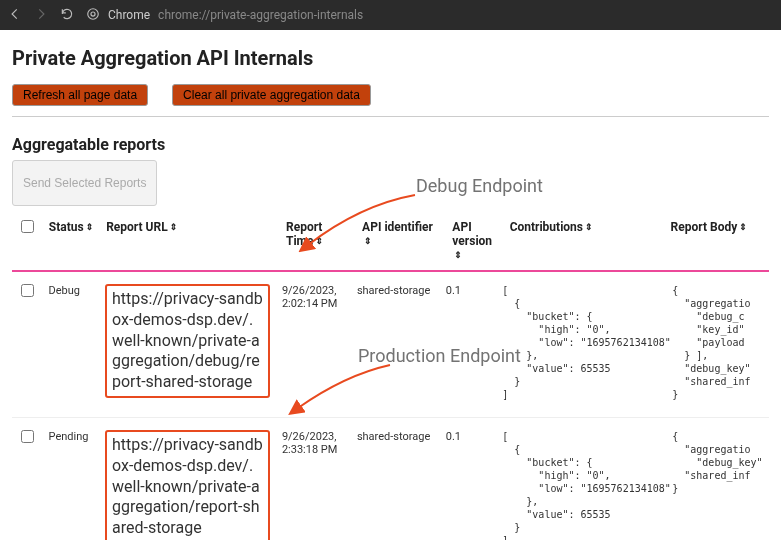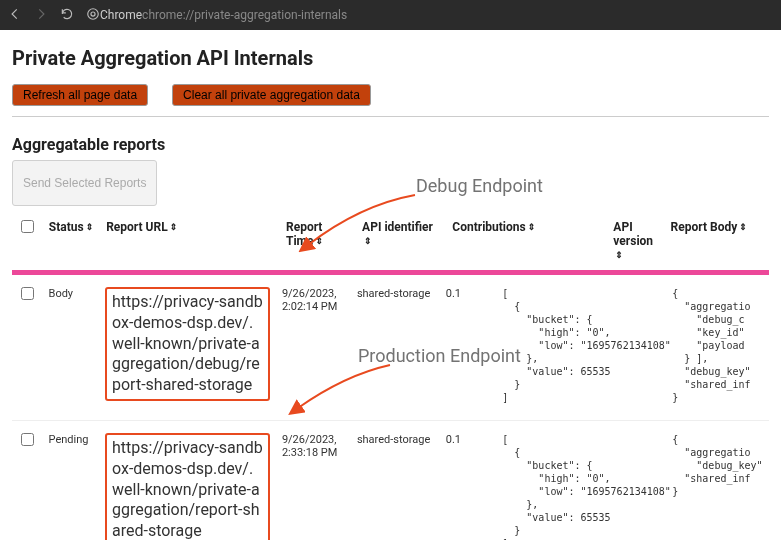--- a/index.html
+++ b/index.html
@@ -23,21 +23,21 @@
     gap: 12px;
     color: #bbb;
   }
   .nav-arrows { display: flex; gap: 12px; align-items: center; }
   .nav-arrow svg { width: 14px; height: 14px; fill: #bbb; }
   .nav-arrow.disabled svg { fill: #666; }
   .reload svg { width: 14px; height: 14px; fill: #bbb; }
   .url-area {
     display: flex;
     align-items: center;
-    gap: 0;
+    gap: 8px;
     font-size: 12px;
   }
   .chrome-icon svg { width: 14px; height: 14px; }
   .url-label { color: #ccc; }
   .url-path { color: #888; }
   .page {
     padding: 10px 12px;
   }
   h1.page-title {
     font-size: 20px;
@@ -72,21 +72,21 @@
     border-radius: 3px;
     cursor: default;
   }
   .table {
     margin-top: 6px;
     font-size: 12px;
   }
   .hdr {
     display: flex;
     padding: 8px 0;
-    border-bottom: 5px solid #ec4899;
+    border-bottom: 2px solid #ec4899;
     font-weight: 700;
     font-size: 12px;
   }
   .hdr .col, .row .col {
     padding: 0 6px;
   }
   .col.check { width: 32px; text-align: center; }
   .col.status { width: 60px; }
   .col.url { width: 190px; }
   .col.time { width: 80px; }
@@ -176,28 +176,28 @@
   <h2 class="section">Aggregatable reports</h2>
   <button class="send-disabled" disabled="">Send Selected Reports</button>
 
   <div class="table">
     <div class="hdr">
       <div class="col check"><input type="checkbox" style=""></div>
       <div class="col status sort"><span>Status</span><span class="sort-ic">⇕</span></div>
       <div class="col url sort"><span>Report URL</span><span class="sort-ic">⇕</span></div>
       <div class="col time sort"><span>Report Time</span><span class="sort-ic">⇕</span></div>
       <div class="col api sort"><span>API identifier</span><span class="sort-ic">⇕</span></div>
+      <div class="col ver sort"><span>API version</span><span class="sort-ic">⇕</span></div>
       <div class="col contrib sort"><span>Contributions</span><span class="sort-ic">⇕</span></div>
-      <div class="col ver sort"><span>API version</span><span class="sort-ic">⇕</span></div>
       <div class="col body sort"><span>Report Body</span><span class="sort-ic">⇕</span></div>
     </div>
 
     <div class="row">
       <div class="col check"><input type="checkbox" style=""></div>
-      <div class="col status">Body</div>
+      <div class="col status">Debug</div>
       <div class="col url">
           <div class="url-box">https://privacy-sandbox-demos-dsp.dev/.well-known/private-aggregation/debug/report-shared-storage</div>
         </div>
       <div class="col time">9/26/2023, 2:02:14 PM</div>
       <div class="col api">shared-storage</div>
       <div class="col ver">0.1</div>
       <div class="col contrib">
           <div class="contrib-pre">[
   {
     "bucket": {

